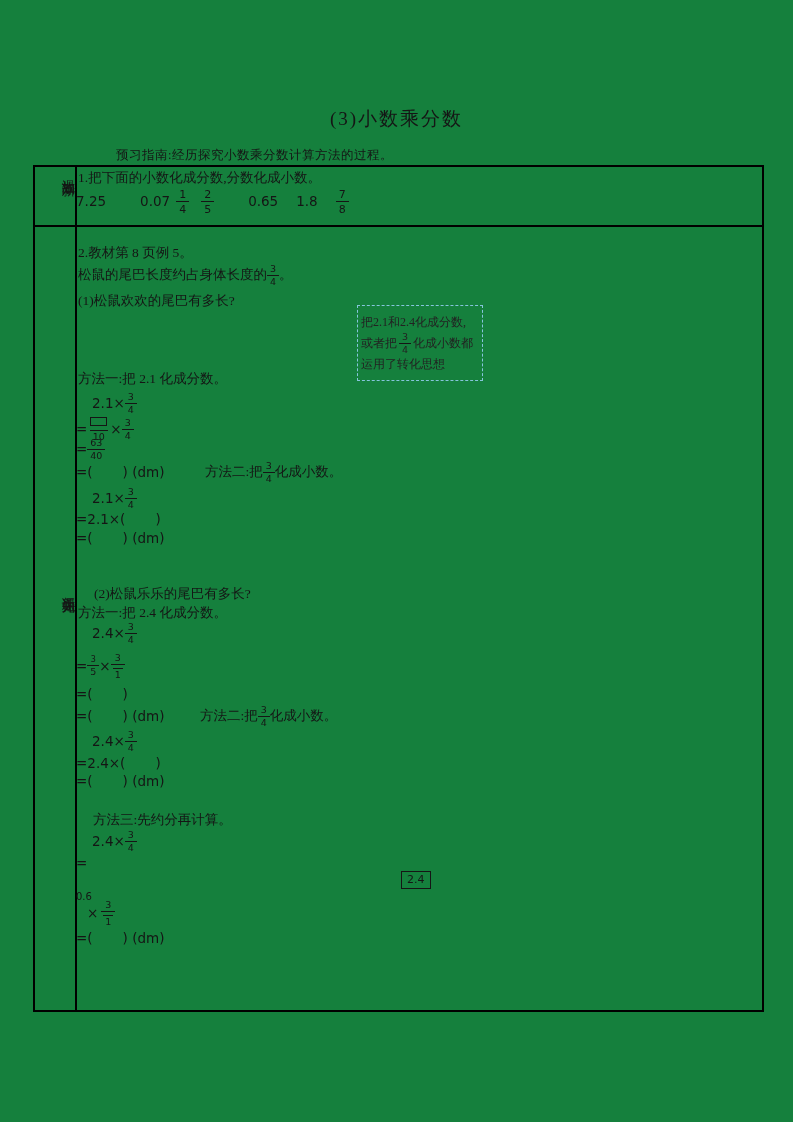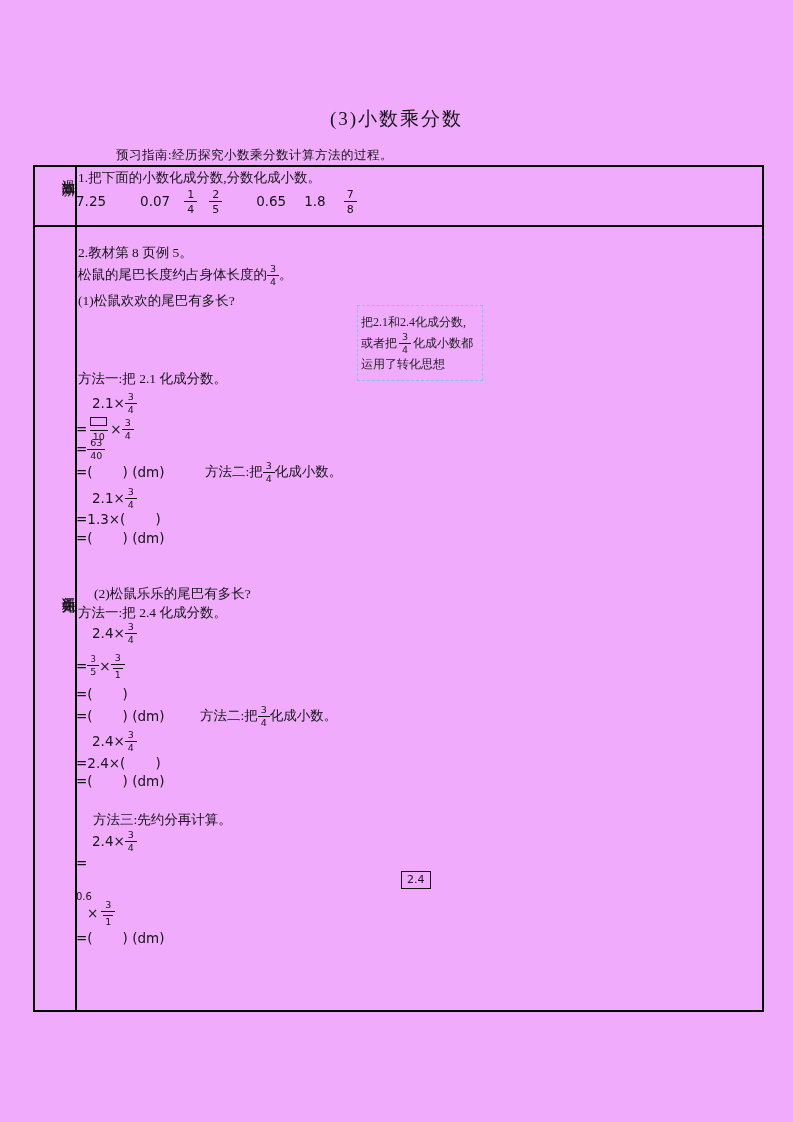--- a/index.html
+++ b/index.html
@@ -1,16 +1,16 @@
 <!DOCTYPE html>
 <html><head>
 <meta charset="utf-8">
 <style>
   html,body { margin:0; padding:0; background:#fff; }
-  .page { position:relative; width:793px; height:1122px; background:#f0abfc;
+  .page { position:relative; width:793px; height:1122px; background:#15803d;
           font-family:"Liberation Serif","DejaVu Serif",serif; color:#151515; overflow:hidden; }
   .abs { position:absolute; }
   .title { top:106px; left:0; width:793px; text-align:center; font-size:19px; letter-spacing:2px; }
   .guide { top:147px; left:116px; font-size:12.5px; letter-spacing:0.5px;text-align:right; }
   .sheet { left:33px; top:165px; width:727px; height:843px; border:2px solid #000; }
   .vline { position:absolute; left:40px; top:0; bottom:0; width:0; border-left:2px solid #000; }
   .hline { position:absolute; top:58px; left:0; right:0; height:0; border-top:2px solid #000; }
   .side { display:flex; justify-content:center; width:42px;
           writing-mode:vertical-rl; text-orientation:upright;
           font-size:13.5px; letter-spacing:1px; line-height:1; }
@@ -49,21 +49,21 @@
     <div class="vline"></div>
     <div class="hline"></div>
   </div>
 
   <div class="abs side side1">温故知新</div>
   <div class="abs side side2">新课先知</div>
 
   <div class="line" style="top:170px;left:78px">1.把下面的小数化成分数,分数化成小数。</div>
   <div class="line mathf" style="top:189px;left:76px">
     <span style="margin-right:34px">7.25</span>
-    <span style="margin-right:14px">0.07</span>
+    <span style="margin-right:6px">0.07</span>
     <span class="frac fs11" style="margin-right:12px">
       <span class="num">1</span><span class="den">4</span>
     </span>
     <span class="frac fs11" style="margin-right:34px">
       <span class="num">2</span><span class="den">5</span>
     </span>
     <span style="margin-right:18px">0.65</span>
     <span style="margin-right:18px">1.8</span>
     <span class="frac fs11">
       <span class="num">7</span><span class="den">8</span>
@@ -123,21 +123,21 @@
       <span class="num">3</span><span class="den">4</span>
     </span>
     <span>化成小数。</span>
   </div>
   <div class="line mathf" style="top:487px;left:92px">
     <span>2.1×</span>
     <span class="frac fs9">
       <span class="num">3</span><span class="den">4</span>
     </span>
   </div>
-  <div class="line mathf" style="top:511px;left:76px">=1.3×(       )</div>
+  <div class="line mathf" style="top:511px;left:76px">=2.1×(       )</div>
   <div class="line mathf" style="top:530px;left:76px">=(       ) (dm)</div>
 
   <div class="line" style="top:586px;left:94px">(2)松鼠乐乐的尾巴有多长?</div>
   <div class="line" style="top:605px;left:78px">方法一:把 2.4 化成分数。</div>
   <div class="line mathf" style="top:622px;left:92px">
     <span>2.4×</span>
     <span class="frac fs9">
       <span class="num">3</span><span class="den">4</span>
     </span>
   </div>

